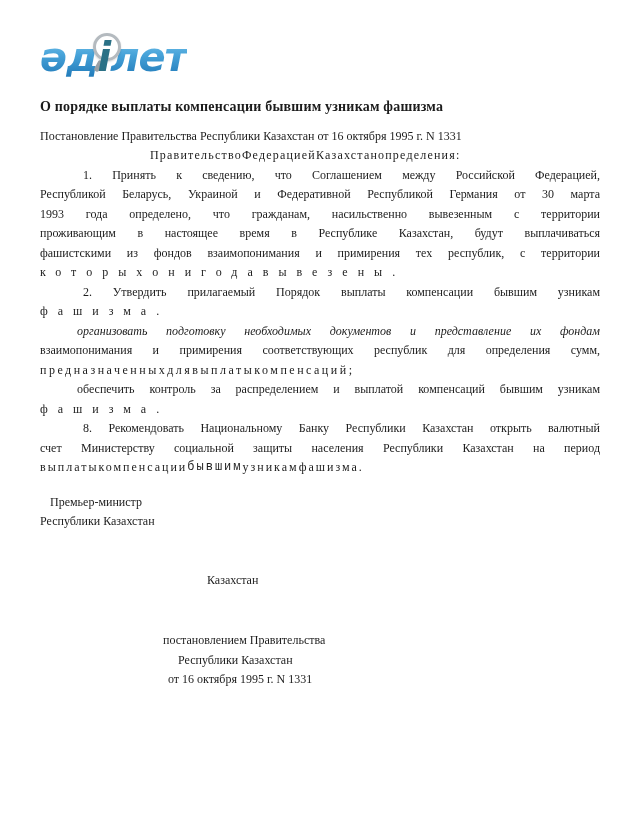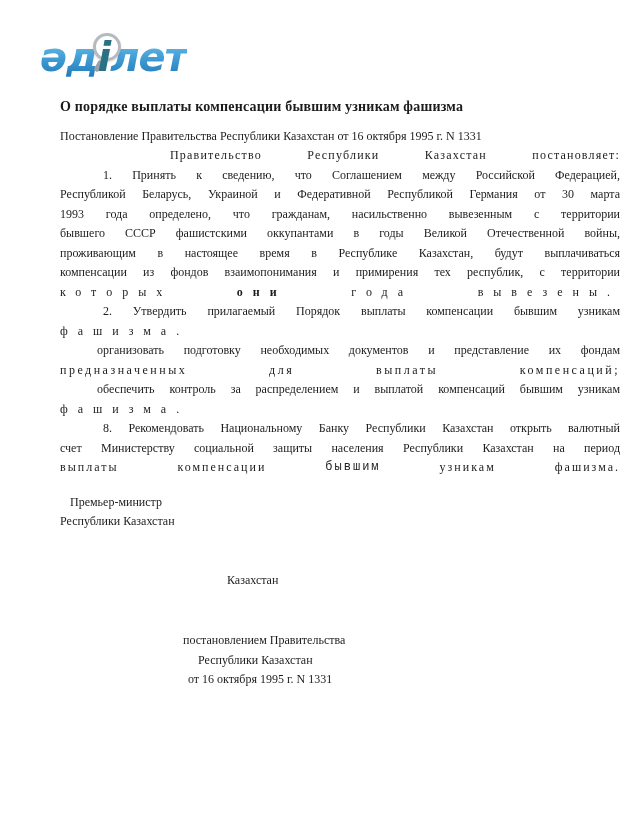--- a/index.html
+++ b/index.html
@@ -60,34 +60,34 @@
     position: absolute;
     left: 3px; top: 27px;
     width: 5px; height: 12px;
     background: #9aa0a5;
     border-radius: 2px;
     transform: rotate(28deg);
   }
 
   
   .doc {
-    margin: 0 60px;
+    margin: 0 40px;
     width: 560px;
   }
   .doc-title {
     font-size: 14px;
     font-weight: bold;
     line-height: 19.5px;
     margin-top: 11px;
     letter-spacing: 0.2px;
   }
   .doc-body { margin-top: 10px; font-size: 12px; }
   .line { line-height: 19.5px; min-height: 19.5px; }
   .line.justify { text-align: justify; text-align-last: justify; }
-  .line.spread { display: flex; justify-content: space-between; }
+  .line.spread { display: flex; justify-content: flex-start; }
   .line.spread span { white-space: nowrap; }
   .gap { width: 100%; }
 </style>
 </head>
 <body>
 
 <div class="page">
 
   <div class="logo">
     <div class="logo-text"><span class="logo-grad">әд</span><span class="lens-letter">і</span><span class="logo-grad">лет</span></div>
@@ -96,39 +96,39 @@
       <div class="handle"></div>
     </div>
   </div>
 
   <div class="doc">
     <h1 class="doc-title">О порядке выплаты компенсации бывшим узникам фашизма</h1>
     <div class="doc-body" id="doc-body">
         <div class="line plain">Постановление Правительства Республики Казахстан от 16 октября 1995 г. N 1331</div>
         <div class="line spread" style="padding-left: 110px;">
           <span style="letter-spacing: 1.2px;">Правительство</span>
-          <span style="letter-spacing: 1.2px;">Республики</span>
+          <span style="letter-spacing: 1.2px;">Федерацией</span>
           <span style="letter-spacing: 1.2px;">Казахстан</span>
-          <span style="letter-spacing: 1.2px;">постановляет:</span>
+          <span style="letter-spacing: 1.2px;">определения:</span>
         </div>
         <div class="line justify" style="text-indent: 43px;">1. Принять к сведению, что Соглашением между Российской Федерацией,</div>
         <div class="line justify">Республикой Беларусь, Украиной и Федеративной Республикой Германия от 30 марта</div>
         <div class="line justify">1993 года определено, что гражданам, насильственно вывезенным с территории</div>
-        <div class="line justify">бывшего СССР фашистскими оккупантами в годы Великой Отечественной войны,</div>
         <div class="line justify">проживающим в настоящее время в Республике Казахстан, будут выплачиваться</div>
-        <div class="line justify">компенсации из фондов взаимопонимания и примирения тех республик, с территории</div>
+        <div class="line justify">фашистскими из фондов взаимопонимания и примирения тех республик, с территории</div>
         <div class="line spread">
           <span style="letter-spacing: 10px;">которых</span>
-          <span style="letter-spacing: 10px; font-weight: bold;">они</span>
+          <span style="letter-spacing: 10px;">они</span>
           <span style="letter-spacing: 10px;">года</span>
           <span style="letter-spacing: 10px;">вывезены.</span>
         </div>
         <div class="line justify" style="text-indent: 43px;">2. Утвердить прилагаемый Порядок выплаты компенсации бывшим узникам</div>
         <div class="line letters" style="letter-spacing: 10px;">фашизма.</div>
-        <div class="line justify" style="text-indent: 37px;">организовать подготовку необходимых документов и представление их фондам</div>
+        <div class="line justify" style="text-indent: 37px; font-style: italic;">организовать подготовку необходимых документов и представление их фондам</div>
+        <div class="line justify">взаимопонимания и примирения соответствующих республик для определения сумм,</div>
         <div class="line spread">
           <span style="letter-spacing: 2.5px;">предназначенных</span>
           <span style="letter-spacing: 2.5px;">для</span>
           <span style="letter-spacing: 2.5px;">выплаты</span>
           <span style="letter-spacing: 2.5px;">компенсаций;</span>
         </div>
         <div class="line justify" style="text-indent: 37px;">обеспечить контроль за распределением и выплатой компенсаций бывшим узникам</div>
         <div class="line letters" style="letter-spacing: 10px;">фашизма.</div>
         <div class="line justify" style="text-indent: 43px;">8. Рекомендовать Национальному Банку Республики Казахстан открыть валютный</div>
         <div class="line justify">счет Министерству социальной защиты населения Республики Казахстан на период</div>

